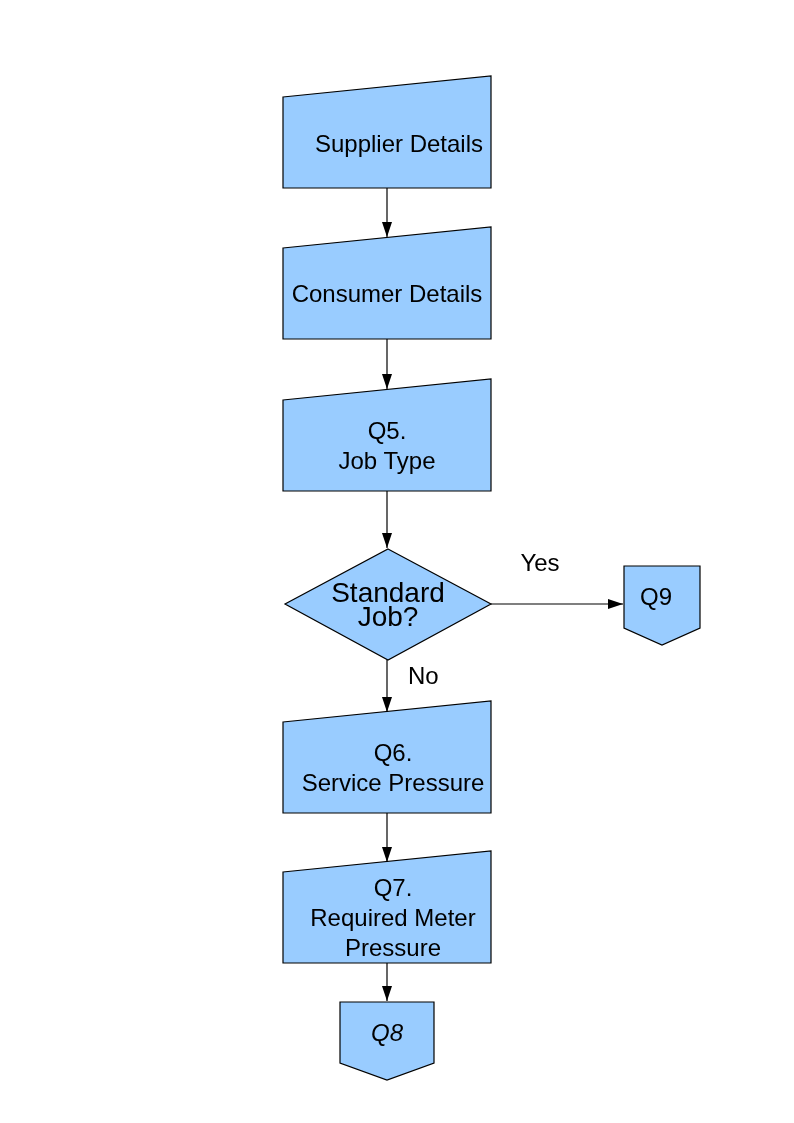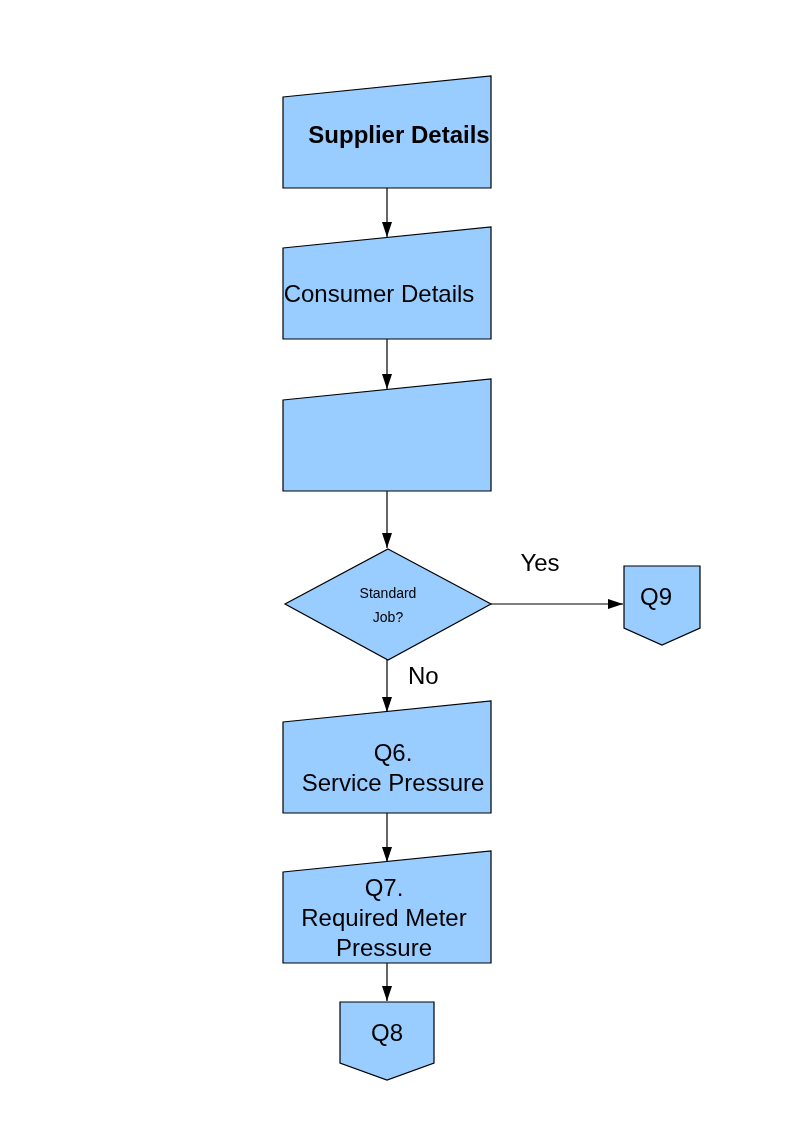--- a/index.html
+++ b/index.html
@@ -35,42 +35,42 @@
     align-items: center;
     justify-content: center;
     text-align: center;
     white-space: pre-line;
     font-size: 24px;
     line-height: 30px;
     color: #000000;
     pointer-events: none;
   }
   .decision-label {
-    font-size: 14px;
+    font-size: 28px;
     line-height: 24px;
   }
   .connector-label {
     font-size: 24px;
   }
   .edge-label {
     position: absolute;
     font-size: 24px;
     line-height: 28px;
     color: #000000;
     white-space: nowrap;
   }
   
-  .lbl-supplier { left: 283px; top: 89px;  width: 232px; height: 91px; font-weight: bold; }
-  .lbl-consumer { left: 283px; top: 248px; width: 192px; height: 91px; }
+  .lbl-supplier { left: 283px; top: 98px;  width: 232px; height: 91px; }
+  .lbl-consumer { left: 283px; top: 248px; width: 192px; height: 91px; padding-left: 8px; }
   .lbl-q5       { left: 283px; top: 400px; width: 208px; height: 91px; }
   .lbl-decision { left: 285px; top: 549px; width: 206px; height: 111px; }
   .lbl-q9       { left: 624px; top: 566px; width: 64px;  height: 62px; }
   .lbl-q6       { left: 283px; top: 722px; width: 220px; height: 91px; }
-  .lbl-q7       { left: 280px; top: 872px; width: 208px; height: 91px; }
-  .lbl-q8       { left: 340px; top: 1002px; width: 94px; height: 61px; }
+  .lbl-q7       { left: 289px; top: 872px; width: 208px; height: 91px; }
+  .lbl-q8       { left: 340px; top: 1002px; width: 94px; height: 61px; font-style: italic; }
   .lbl-yes      { left: 505px; top: 548px; width: 70px;  height: 30px; display:flex; align-items:center; justify-content:center; }
   .lbl-no       { left: 408px; top: 662px; width: 60px;  height: 30px; }
 </style>
 </head>
 <body>
 
 <div class="page">
 
   <svg class="canvas" width="794" height="1123" viewBox="0 0 794 1123" xmlns="http://www.w3.org/2000/svg">
     <defs>
@@ -94,20 +94,22 @@
     <line class="edge" x1="387" y1="339" x2="387" y2="389" marker-end="url(#arrowhead)"></line>
     <line class="edge" x1="387" y1="491" x2="387" y2="548" marker-end="url(#arrowhead)"></line>
     <line class="edge" x1="491" y1="604" x2="623" y2="604" marker-end="url(#arrowhead)"></line>
     <line class="edge" x1="387" y1="660" x2="387" y2="712" marker-end="url(#arrowhead)"></line>
     <line class="edge" x1="387" y1="813" x2="387" y2="862" marker-end="url(#arrowhead)"></line>
     <line class="edge" x1="387" y1="963" x2="387" y2="1001" marker-end="url(#arrowhead)"></line>
   </svg>
 
   <div class="node-label lbl-supplier">Supplier Details</div>
   <div class="node-label lbl-consumer">Consumer Details</div>
+  <div class="node-label lbl-q5">Q5.
+Job Type</div>
   <div class="node-label decision-label lbl-decision">Standard
 Job?</div>
   <div class="node-label connector-label lbl-q9">Q9</div>
   <div class="node-label lbl-q6">Q6.
 Service Pressure</div>
   <div class="node-label lbl-q7">Q7.
 Required Meter
 Pressure</div>
   <div class="node-label connector-label lbl-q8">Q8</div>
 

